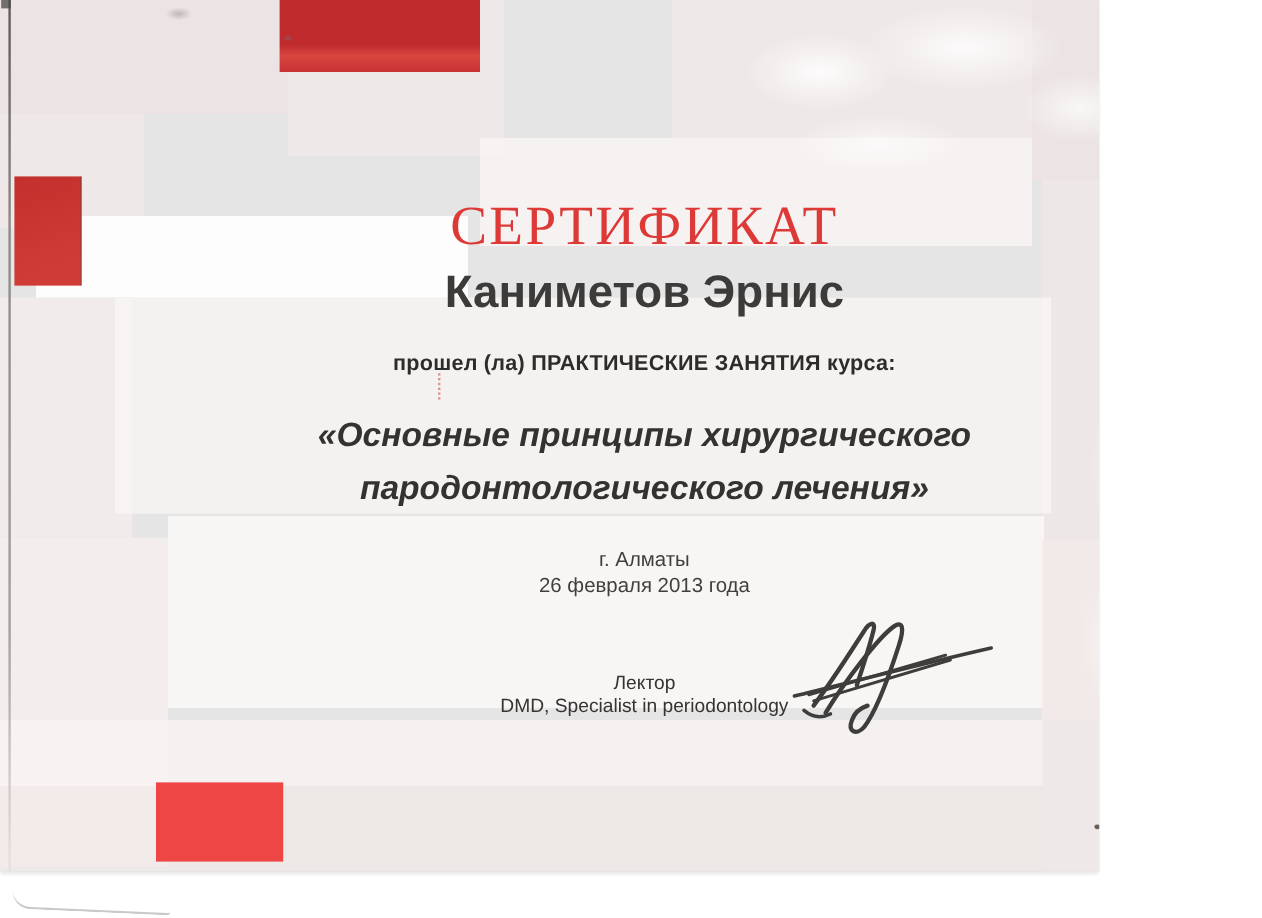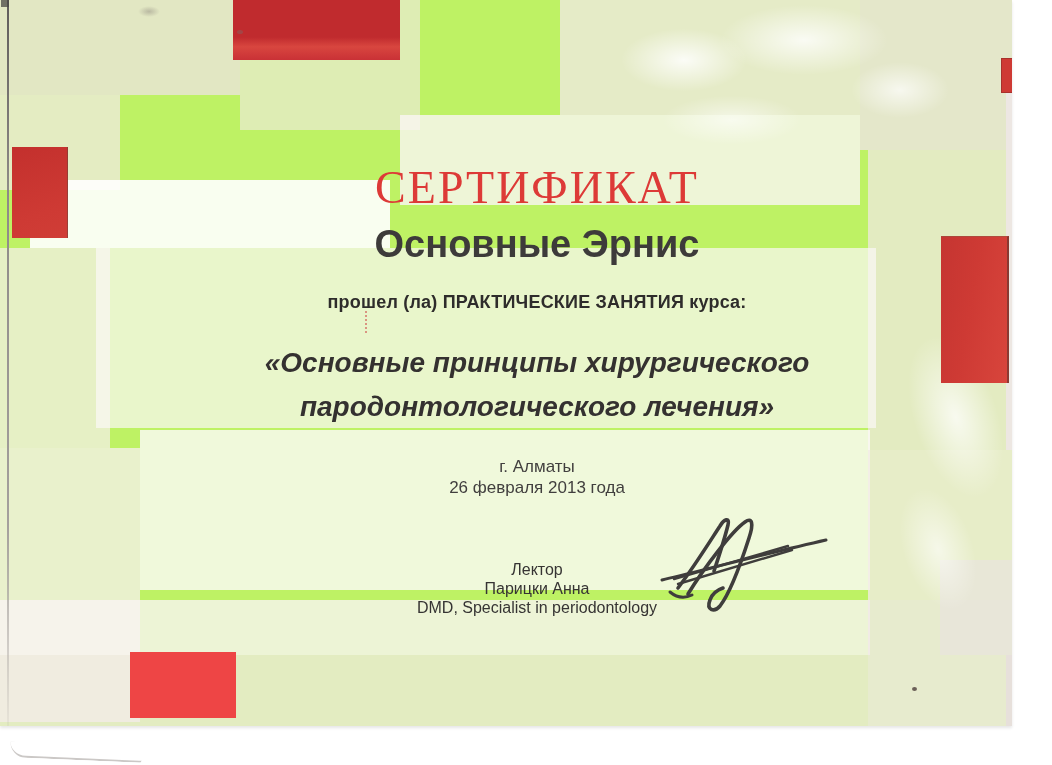--- a/index.html
+++ b/index.html
@@ -5,22 +5,22 @@
   html,body{margin:0;padding:0;background:#ffffff;}
   .scan{
     position:relative;
     width:1052px;height:765px;
     background:#ffffff;
     overflow:hidden;
     font-family:"Liberation Sans",sans-serif;
   }
   
   .paper{
-    position:absolute;left:0;top:0;width:1012px;height:726px;
-    background:#bef264;
+    position:absolute;left:0;top:0;width:916px;height:726px;
+    background:#e5e5e5;
     overflow:hidden;
     box-shadow:0 2px 3px rgba(0,0,0,.10);
   }
   .patch{position:absolute;}
   
   .floral{
     position:absolute;left:540px;top:0;width:480px;height:200px;
     background:
       radial-gradient(ellipse 90px 45px at 30% 30%, rgba(255,255,255,.85), rgba(255,255,255,0) 70%),
       radial-gradient(ellipse 120px 50px at 55% 20%, rgba(255,255,255,.8), rgba(255,255,255,0) 70%),
@@ -154,36 +154,35 @@
     <div class="redblock rb-left"></div>
     <div class="redblock rb-bottomleft"></div>
 
     <div class="smudge"></div>
     <div class="red-artifact"></div>
     <div class="speck" style="left:912px;top:687px;width:5px;height:4px;background:#6b5f58;"></div>
     <div class="speck" style="left:1030px;top:687px;width:4px;height:4px;background:#7a6f68;"></div>
     <div class="speck" style="left:237px;top:30px;width:6px;height:4px;background:rgba(120,110,108,.4);"></div>
 
     <div class="textcol title">СЕРТИФИКАТ</div>
-    <div class="textcol name">Основные Эрнис</div>
+    <div class="textcol name">Каниметов Эрнис</div>
     <div class="textcol completion">прошел (ла) ПРАКТИЧЕСКИЕ ЗАНЯТИЯ курса:</div>
 
     <div class="textcol course">
       <div>«Основные принципы хирургического</div>
       <div>пародонтологического лечения»</div>
     </div>
 
     <div class="textcol citydate">
       <div>г. Алматы</div>
       <div>26 февраля 2013 года</div>
     </div>
 
     <div class="textcol lecturer">
       <div>Лектор</div>
-      <div>Парицки Анна</div>
       <div>DMD, Specialist in periodontology</div>
     </div>
 
     <svg class="sig" width="190" height="118" viewBox="0 0 190 118">
       <g fill="none" stroke="#3f3d3c" stroke-linecap="round">
         <path d="M 14,80 C 55,70 125,52 178,40" stroke-width="3"></path>
         <path d="M 26,79 L 140,46" stroke-width="2.4"></path>
         <path d="M 30,84 L 144,50" stroke-width="2.4"></path>
         <path d="M 30,88 C 48,64 64,38 72,26 C 76,19 82,17 80,25 C 76,41 70,59 66,71" stroke-width="3.6"></path>
         <path d="M 40,94 C 56,68 84,31 97,22 C 104,17 106,23 101,38 C 93,63 82,93 72,106 C 66,113 58,110 62,100 C 64,94 69,90 75,88" stroke-width="3.6"></path>

